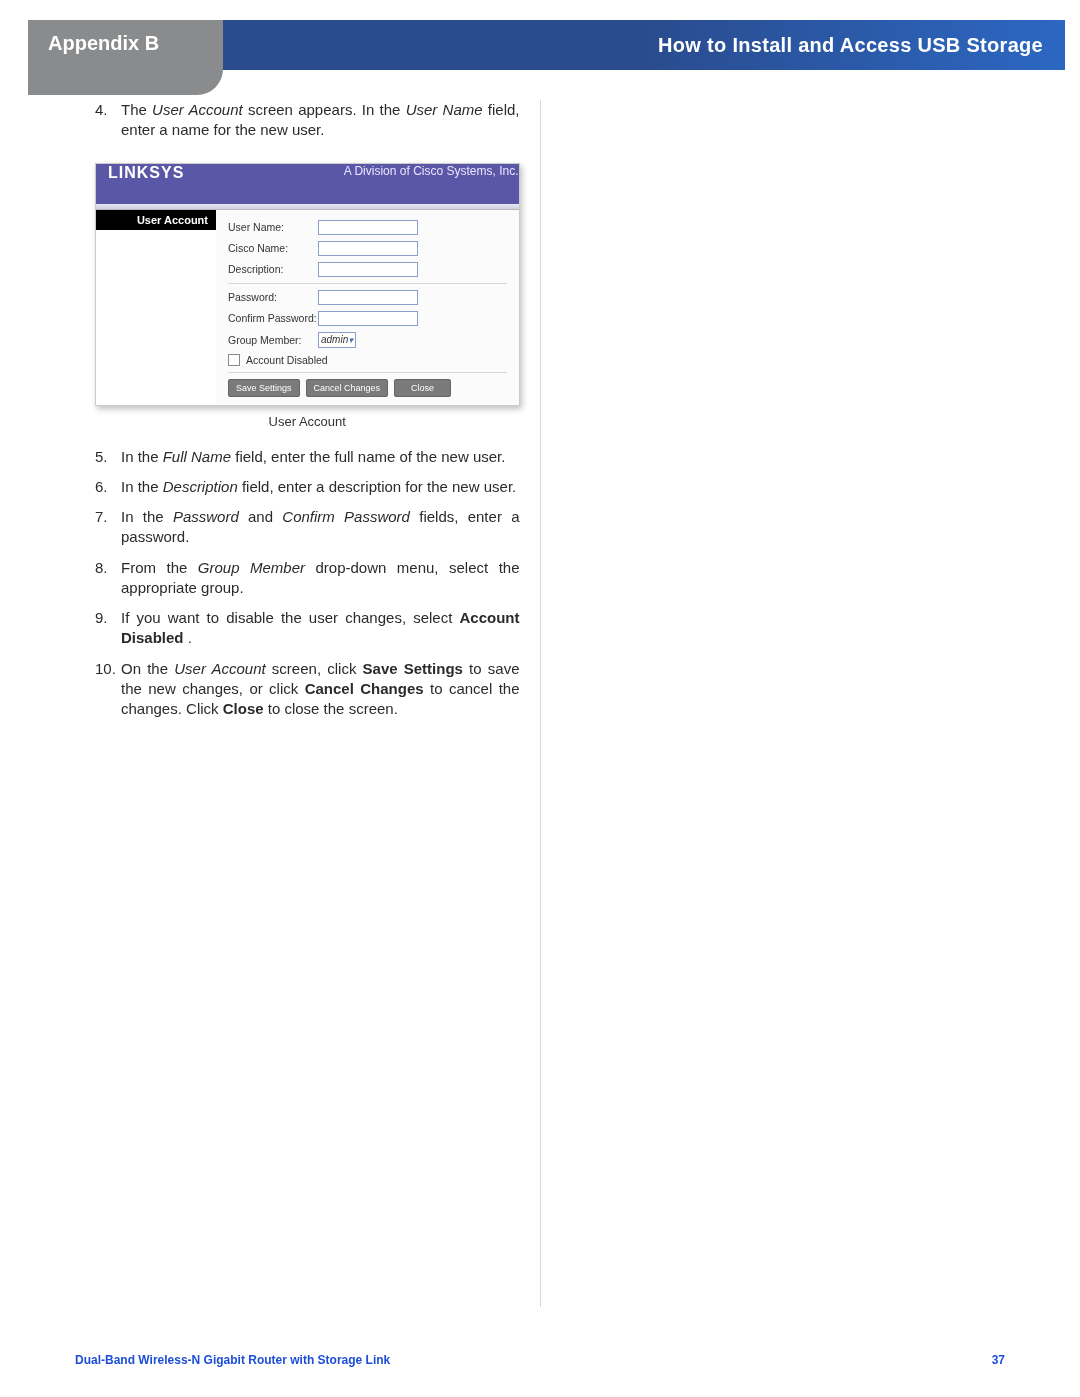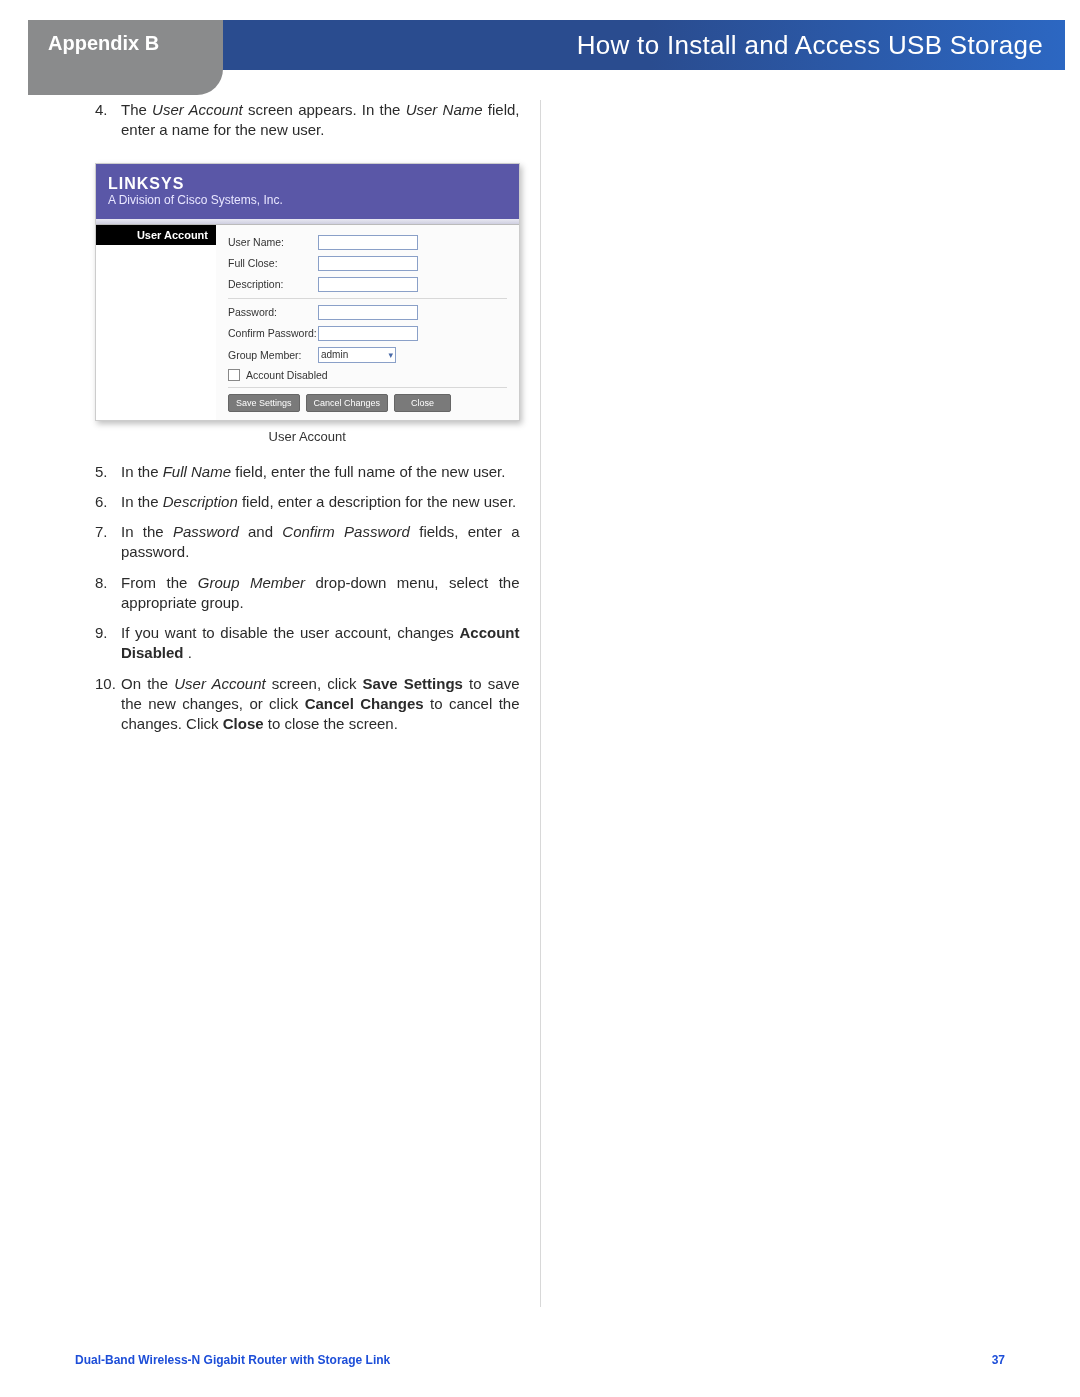--- a/index.html
+++ b/index.html
@@ -30,22 +30,22 @@
     border-bottom-right-radius: 26px;
     display: flex;
     align-items: flex-start;
     padding: 12px 0 0 20px;
     color: #fff;
     font-weight: 700;
     font-size: 20px;
   }
   .header-title {
     color: #fff;
-    font-weight: 400;
-    font-size: 26px;
+    font-weight: 700;
+    font-size: 20px;
     letter-spacing: 0.3px;
   }
   
   .content {
     position: absolute;
     top: 100px;
     left: 75px;
     right: 75px;
     bottom: 90px;
     display: flex;
@@ -82,24 +82,24 @@
   
   .figure {
     margin: 22px 0 8px 0;
     border: 1px solid #ccc;
     box-shadow: 2px 3px 6px rgba(0,0,0,0.25);
     background: #fff;
     font-size: 11px;
   }
   .fig-banner {
     background: #5a57a7;
-    height: 55px;
-    display: flex;
-    flex-direction: column;
-    justify-content: center;
+    height: 40px;
+    display: flex;
+    flex-direction: row;
+    justify-content: space-between;
     padding-left: 12px;
     color: #fff;
   }
   .fig-logo {
     font-family: Arial, sans-serif;
     font-weight: 800;
     letter-spacing: 1px;
     font-size: 16px;
   }
   .fig-sublogo {
@@ -140,26 +140,26 @@
     font-size: 10.5px;
     color: #333;
   }
   .frow .flabel { width: 90px; }
   .finput {
     width: 100px; height: 15px;
     border: 1px solid #8aa0c8;
     background: #fff;
   }
   .fselect {
-    width: 78px; height: 16px;
+    width: 38px; height: 16px;
     border: 1px solid #8aa0c8;
     background: #fff;
     font-size: 10px;
     padding: 0 2px;
-    display: flex; align-items: center; justify-content: space-between;
+    display: flex; align-items: center; justify-content: space-between; font-style: italic;
   }
   .chev { font-size: 9px; color: #4a6aa8; }
   .fcheck {
     width: 12px; height: 12px;
     border: 1px solid #888;
     margin-right: 6px;
     background: #fff;
   }
   .sep {
     height: 1px;
@@ -230,21 +230,21 @@
       <div class="fig-body">
         <div class="fig-side">
           <div class="fig-tab">User Account</div>
         </div>
         <div class="fig-form">
           <div class="frow">
             <div class="flabel">User Name:</div>
             <div class="finput"></div>
           </div>
           <div class="frow">
-            <div class="flabel">Full Close:</div>
+            <div class="flabel">Cisco Name:</div>
             <div class="finput"></div>
           </div>
           <div class="frow">
             <div class="flabel">Description:</div>
             <div class="finput"></div>
           </div>
           <div class="sep"></div>
           <div class="frow">
             <div class="flabel">Password:</div>
             <div class="finput"></div>
@@ -297,21 +297,21 @@
         <span class="mixed"> fields, enter a password.</span>
       </li>
       <li>
         <span class="num">8.</span>
         <span class="mixed">From the </span>
         <span class="mixed italic">Group Member</span>
         <span class="mixed"> drop-down menu, select the appropriate group.</span>
       </li>
       <li>
         <span class="num">9.</span>
-        <span class="mixed">If you want to disable the user account, changes </span>
+        <span class="mixed">If you want to disable the user changes, select </span>
         <span class="mixed bold">Account Disabled</span>
         <span class="mixed">.</span>
       </li>
       <li>
         <span class="num">10.</span>
         <span class="mixed">On the </span>
         <span class="mixed italic">User Account</span>
         <span class="mixed"> screen, click </span>
         <span class="mixed bold">Save Settings</span>
         <span class="mixed"> to save the new changes, or click </span>

